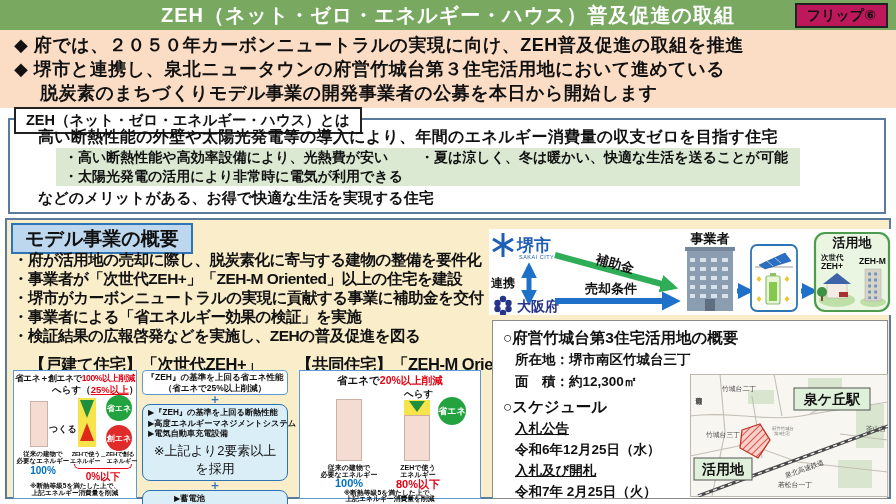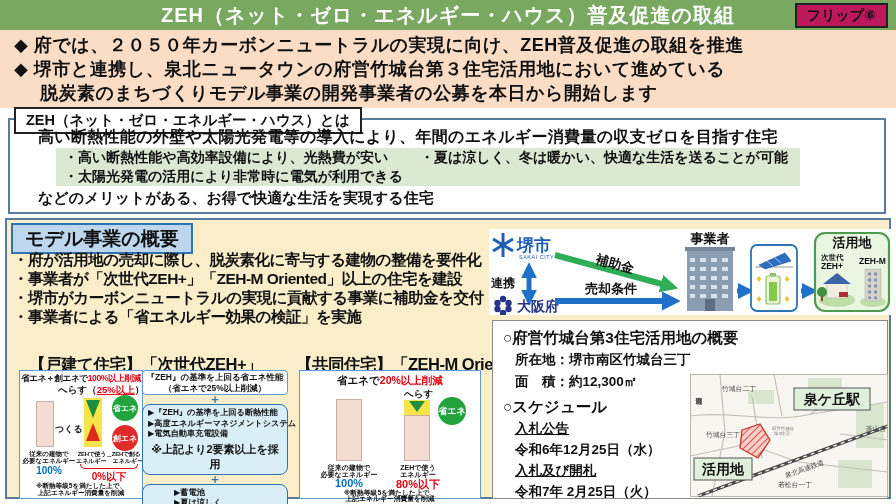--- a/index.html
+++ b/index.html
@@ -35,42 +35,42 @@
   .model-bullet{position:absolute;left:6px;font-size:15.5px;font-weight:bold;white-space:nowrap;letter-spacing:-0.5px;}
 
   
   .diag{position:absolute;top:9px;left:482px;width:402px;height:86px;background:#fff;}
 
   
   .panel-title{position:absolute;top:134px;font-size:16.5px;font-weight:bold;white-space:nowrap;letter-spacing:-0.5px;}
 
   
   .chartbox{position:absolute;top:150px;background:#fff;border:1.5px solid #5B9BD5;}
-  .cb-det{left:12px;width:124px;height:129px;}
+  .cb-det{left:6px;width:124px;height:129px;}
   .cb-apt{left:292px;width:182px;height:129px;}
   .tiny{position:absolute;white-space:nowrap;font-weight:bold;}
   .red{color:#E60012;}
   .blue{color:#0070C0;}
   .bar{position:absolute;background:#F5DCD2;border:1px solid #C9AFA5;}
   .stackcol{position:absolute;background:#F7E34A;}
   .tri-down{width:0;height:0;border-left:7px solid transparent;border-right:7px solid transparent;border-top:18px solid #1E8F3C;margin:2px auto 0;}
   .tri-up{width:0;height:0;border-left:7px solid transparent;border-right:7px solid transparent;border-bottom:18px solid #DD2A1B;margin:2px auto 0;}
   .circ{position:absolute;border-radius:50%;color:#fff;font-weight:bold;display:flex;align-items:center;justify-content:center;}
   .circ-g{background:#23A33F;}
   .circ-r{background:#E02B2B;}
   .brace{position:absolute;height:5px;border-left:1.5px solid #E60012;border-right:1.5px solid #E60012;border-bottom:1.5px solid #E60012;border-radius:0 0 7px 7px;}
 
   
   .midcol{position:absolute;top:150px;left:135px;width:146px;}
   .req0{background:#fff;border:1.2px solid #5B9BD5;border-radius:4px;padding:1px 2px;text-align:center;
         font-size:8.5px;font-weight:bold;line-height:10.5px;}
   .plus{color:#2E74B5;text-align:center;font-size:12px;font-weight:bold;line-height:9px;}
   .reqbox{background:#DAEEF8;border:1.5px solid #2E74B5;border-radius:8px;padding:3px 5px 2px;}
   .reqbox .it{font-size:8.2px;font-weight:bold;line-height:10.5px;white-space:nowrap;}
-  .reqbox .nt{font-size:11px;font-weight:bold;text-align:center;margin-top:2px;}
+  .reqbox .nt{font-size:13px;font-weight:normal;text-align:center;margin-top:2px;}
 
   
   .info{position:absolute;top:100px;left:485px;width:396px;height:179px;background:#fff;border:1.5px solid #8a8a8a;}
   .info .h{font-size:15.5px;font-weight:bold;white-space:nowrap;}
   .info .t{font-size:13.5px;font-weight:bold;white-space:nowrap;}
   .uline{text-decoration:underline;}
   .mapwrap{position:absolute;top:53px;left:197px;width:198px;height:123px;}
 
   svg text{font-family:"Liberation Sans","DejaVu Sans",sans-serif;}
 </style>
@@ -101,20 +101,21 @@
     <div class="zehdef-line2">などのメリットがある、お得で快適な生活を実現する住宅</div>
   </div>
 
   <div class="model">
     <div class="model-title">モデル事業の概要</div>
 
     <div class="model-bullet" style="top:30px;">・府が活用地の売却に際し、脱炭素化に寄与する建物の整備を要件化</div>
     <div class="model-bullet" style="top:49px;">・事業者が「次世代ZEH+」「ZEH-M Oriented」以上の住宅を建設</div>
     <div class="model-bullet" style="top:68px;">・堺市がカーボンニュートラルの実現に貢献する事業に補助金を交付</div>
     <div class="model-bullet" style="top:87px;">・事業者による「省エネルギー効果の検証」を実施</div>
+    <div class="model-bullet" style="top:106px;">・検証結果の広報啓発などを実施し、ZEHの普及促進を図る</div>
 
     <div class="diag">
       <svg width="402" height="86" viewBox="0 0 402 86">
         <defs>
           <marker id="ah-b" viewBox="0 0 10 10" refX="7" refY="5" markerWidth="3.2" markerHeight="3.2" orient="auto-start-reverse">
             <path d="M0,0 L10,5 L0,10 z" fill="#1F70C8"></path>
           </marker>
           <marker id="ah-g" viewBox="0 0 10 10" refX="7" refY="5" markerWidth="3" markerHeight="3" orient="auto">
             <path d="M0,0 L10,5 L0,10 z" fill="#2FAE57"></path>
           </marker>

